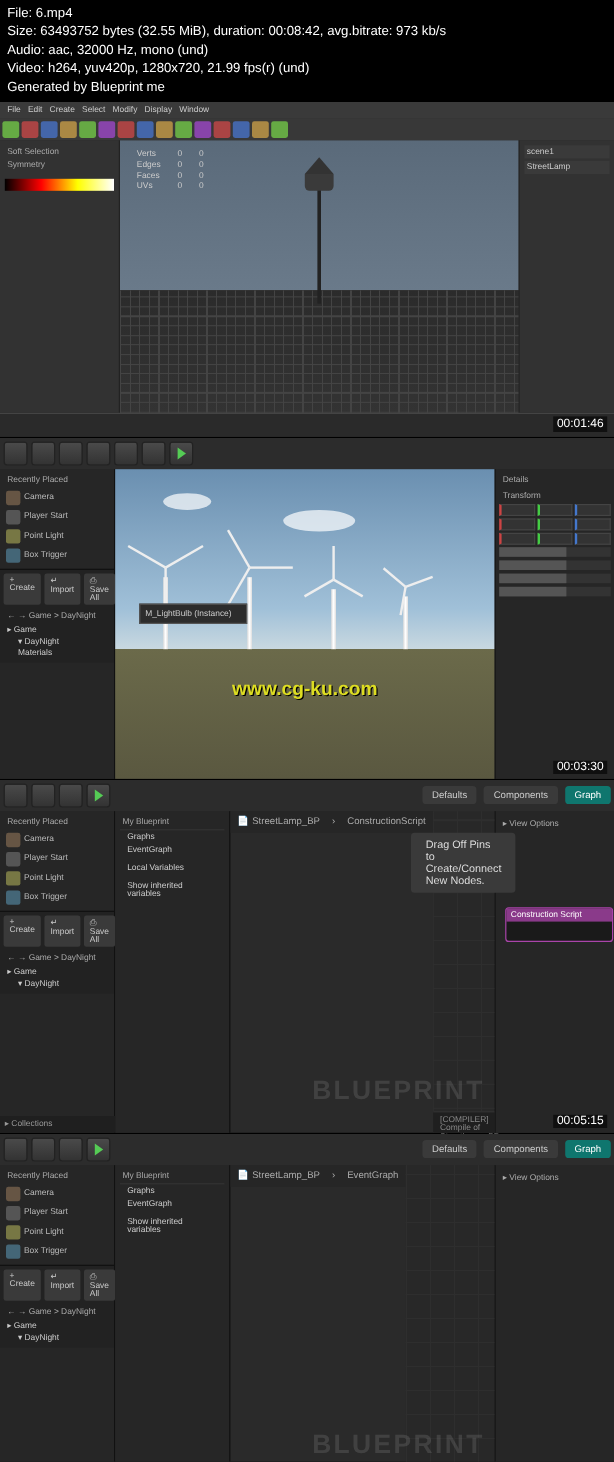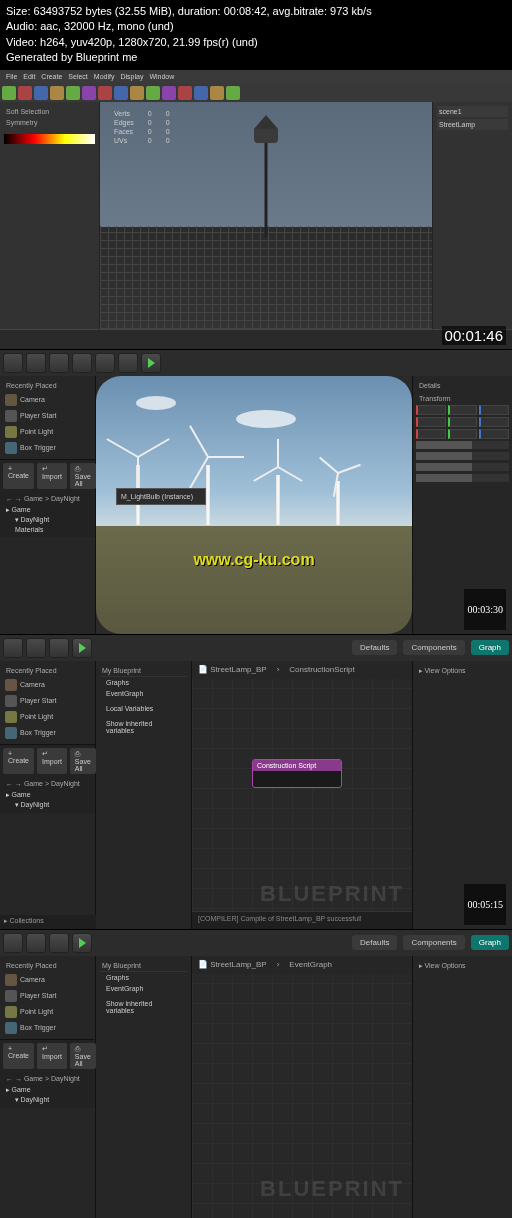--- a/index.html
+++ b/index.html
@@ -28,21 +28,21 @@
   .lamp-post { position: absolute; left: 50%; top: 10%; width: 3px; height: 50%; background: #222; transform: translateX(-50%); }
   .lamp-head { position: absolute; left: 50%; top: 6%; width: 24px; height: 28px; transform: translateX(-50%); }
   .lamp-head::before { content: ""; position: absolute; width: 0; height: 0; border-left: 12px solid transparent; border-right: 12px solid transparent; border-bottom: 14px solid #333; top: 0; }
   .lamp-head::after { content: ""; position: absolute; width: 24px; height: 14px; background: #3a3a3a; top: 14px; border-radius: 0 0 4px 4px; }
   .grid-floor { position: absolute; bottom: 0; left: 0; right: 0; height: 45%; background-image: repeating-linear-gradient(0deg, #444 0, #444 1px, transparent 1px, transparent 8px), repeating-linear-gradient(90deg, #444 0, #444 1px, transparent 1px, transparent 8px); }
   .data-table { position: absolute; top: 6px; left: 6px; font-size: 7px; color: #ccc; }
   .data-table td { padding: 0 6px; }
   .maya-right { width: 80px; background: #323232; border-left: 1px solid #222; padding: 4px; font-size: 7px; }
   .maya-right .item { padding: 2px; background: #3a3a3a; margin-bottom: 2px; }
   .maya-timeline { height: 20px; background: #2a2a2a; border-top: 1px solid #444; }
-  .timecode1 { position: absolute; right: 6px; bottom: 4px; font-size: 15px; color: #fff; background: rgba(0,0,0,.6); padding: 1px 3px; }
+  .timecode1 { position: absolute; right: 6px; bottom: 4px; font-size: 10px; color: #fff; background: rgba(0,0,0,.6); padding: 1px 3px; }
   
   
   .ue-toolbar { height: 26px; background: #2c2c2c; display: flex; gap: 3px; padding: 3px; align-items: center; }
   .ue-tool { width: 20px; height: 20px; background: linear-gradient(#4a4a4a, #333); border-radius: 3px; border: 1px solid #222; }
   .ue-tool.play::after { content: ""; display: block; margin: 4px auto; width: 0; height: 0; border-left: 7px solid #5c5; border-top: 5px solid transparent; border-bottom: 5px solid transparent; }
   .ue-body { display: flex; height: calc(100% - 26px); }
   .ue-left { width: 96px; background: #262626; border-right: 1px solid #111; display: flex; flex-direction: column; }
   .ue-right { width: 100px; background: #262626; border-left: 1px solid #111; padding: 3px; font-size: 7px; }
   .ue-panel-label { font-size: 7px; padding: 3px; color: #aaa; }
   .ue-placed { padding: 3px; }
@@ -52,64 +52,65 @@
   .placed-icon.light { background: #774; }
   .placed-icon.trigger { background: #467; }
   .ue-cb { background: #222; border-top: 1px solid #111; padding: 3px; font-size: 7px; }
   .cb-buttons { display: flex; gap: 3px; margin-bottom: 3px; }
   .cb-btn { padding: 2px 5px; background: #3a3a3a; border-radius: 2px; font-size: 7px; }
   .cb-tree .tree-item { padding: 1px 3px; color: #ccc; }
   .cb-tree .tree-item.indent { padding-left: 12px; }
   
   
   .sec2 { height: 285px; }
-  .ue-viewport { flex: 1; position: relative; background: linear-gradient(to bottom, #6a8fb0 0%, #a0c0d8 45%, #c8d8e0 58%, #6b6a4a 58%, #5a5840 100%); overflow: hidden; border-radius: 25px; }
+  .ue-viewport { flex: 1; position: relative; background: linear-gradient(to bottom, #6a8fb0 0%, #a0c0d8 45%, #c8d8e0 58%, #6b6a4a 58%, #5a5840 100%); overflow: hidden; }
   .cloud { position: absolute; background: rgba(255,255,255,.7); border-radius: 50%; }
   .windmill { position: absolute; bottom: 42%; }
   .wm-tower { width: 4px; height: 60px; background: linear-gradient(to right, #ddd, #fff, #ddd); margin: 0 auto; }
   .wm-blades { position: absolute; top: -8px; left: 50%; width: 2px; height: 2px; }
   .wm-blade { position: absolute; width: 2px; height: 36px; background: #eee; transform-origin: top center; left: -1px; }
   .watermark { position: absolute; left: 50%; top: 68%; transform: translateX(-50%); font-size: 16px; font-weight: bold; color: #dd2; text-shadow: 1px 1px 0 #000; }
   .tooltip-float { position: absolute; left: 20px; top: 112px; width: 90px; padding: 4px; background: #2c2c2c; border: 1px solid #555; font-size: 7px; z-index: 5; }
   .ue-details .detail-row { display: flex; gap: 2px; margin-bottom: 2px; }
   .detail-field { flex: 1; height: 10px; background: #333; border: 1px solid #444; font-size: 6px; padding: 0 2px; }
   .detail-field.r { border-left: 2px solid #c44; }
   .detail-field.g { border-left: 2px solid #4c4; }
   .detail-field.b { border-left: 2px solid #47c; }
   .slider-row { height: 8px; background: #333; margin-bottom: 3px; position: relative; }
   .slider-row::after { content: ""; position: absolute; left: 0; top: 0; bottom: 0; width: 60%; background: #555; }
   
   
   .sec3, .sec4 { height: 295px; }
   .bp-toolbar-extra { display: flex; gap: 6px; align-items: flex-start; margin-left: auto; }
   .bp-btn { padding: 3px 8px; background: #3a3a3a; border-radius: 3px; font-size: 8px; }
   .bp-btn.graph { background: #0f766e; color: #fff; }
-  .bp-body { flex: 1; display: flex; flex-direction: column; }
+  .bp-body { flex: 1; display: flex; }
   .bp-tabs { height: 18px; background: #262626; display: flex; align-items: center; padding: 0 6px; font-size: 8px; gap: 10px; }
   .bp-tab { color: #aaa; }
   .bp-canvas { flex: 1; background: #282828; background-image: repeating-linear-gradient(0deg, #2e2e2e 0, #2e2e2e 1px, transparent 1px, transparent 20px), repeating-linear-gradient(90deg, #2e2e2e 0, #2e2e2e 1px, transparent 1px, transparent 20px); position: relative; }
   .bp-hint { position: absolute; top: 18px; left: 50%; transform: translateX(-50%); background: #3a3a3a; padding: 5px 12px; font-size: 9px; border-radius: 3px; color: #ddd; }
   .bp-node { position: absolute; left: 60px; top: 80px; width: 90px; background: #1a1a1a; border: 1px solid #a4a; border-radius: 3px; }
   .bp-node-header { background: #8a3a8a; padding: 2px 4px; font-size: 7px; color: #fff; }
   .bp-node-body { height: 16px; }
   .bp-watermark { position: absolute; right: 8px; bottom: 22px; font-size: 22px; font-weight: bold; color: rgba(200,200,200,.15); letter-spacing: 2px; }
   .bp-status { position: absolute; bottom: 0; left: 0; right: 0; height: 18px; background: #1f1f1f; border-top: 1px solid #333; font-size: 7px; padding: 3px 6px; color: #888; }
   .bp-left-panel { width: 96px; background: #262626; border-right: 1px solid #111; }
   .myblueprint { padding: 4px; font-size: 7px; }
   .mb-section { margin-bottom: 4px; }
   .mb-header { color: #aaa; padding: 2px; border-bottom: 1px solid #333; }
   .mb-item { padding: 2px 6px; color: #ccc; }
   .collections { position: absolute; bottom: 0; left: 0; width: 96px; height: 14px; background: #1f1f1f; font-size: 7px; padding: 2px 4px; color: #999; }
   
-  .timecode { position: absolute; right: 6px; bottom: 4px; font-size: 10px; color: #fff; background: rgba(0,0,0,.6); padding: 15px 3px; z-index: 10; font-family: Liberation Serif, serif; }
+  .timecode { position: absolute; right: 6px; bottom: 4px; font-size: 10px; color: #fff; background: rgba(0,0,0,.6); padding: 0 3px; z-index: 10; }
 </style>
 </head>
 <body>
 
 <div class="meta-header">
+  <div class="meta-line">File: 6.mp4</div>
   <div class="meta-line">Size: 63493752 bytes (32.55 MiB), duration: 00:08:42, avg.bitrate: 973 kb/s</div>
   <div class="meta-line">Audio: aac, 32000 Hz, mono (und)</div>
   <div class="meta-line">Video: h264, yuv420p, 1280x720, 21.99 fps(r) (und)</div>
   <div class="meta-line">Generated by Blueprint me</div>
 </div>
 
 <div class="section sec1">
   <div class="maya-menubar">
     <span>File</span>
     <span>Edit</span>
@@ -352,20 +353,21 @@
         <div class="mb-item">Show inherited variables</div>
       </div>
     </div>
     <div class="bp-body">
       <div class="bp-tabs">
         <span class="bp-tab">📄 StreetLamp_BP</span>
         <span class="bp-tab">›</span>
         <span class="bp-tab">ConstructionScript</span>
       </div>
       <div class="bp-canvas">
+        <div class="bp-hint">Drag Off Pins to Create/Connect New Nodes.</div>
         <div class="bp-node">
           <div class="bp-node-header">Construction Script</div>
           <div class="bp-node-body"></div>
         </div>
         <div class="bp-watermark">BLUEPRINT</div>
         <div class="bp-status">[COMPILER] Compile of StreetLamp_BP successful!</div>
       </div>
     </div>
     <div class="ue-right">
       <div class="ue-panel-label">▸ View Options</div>

